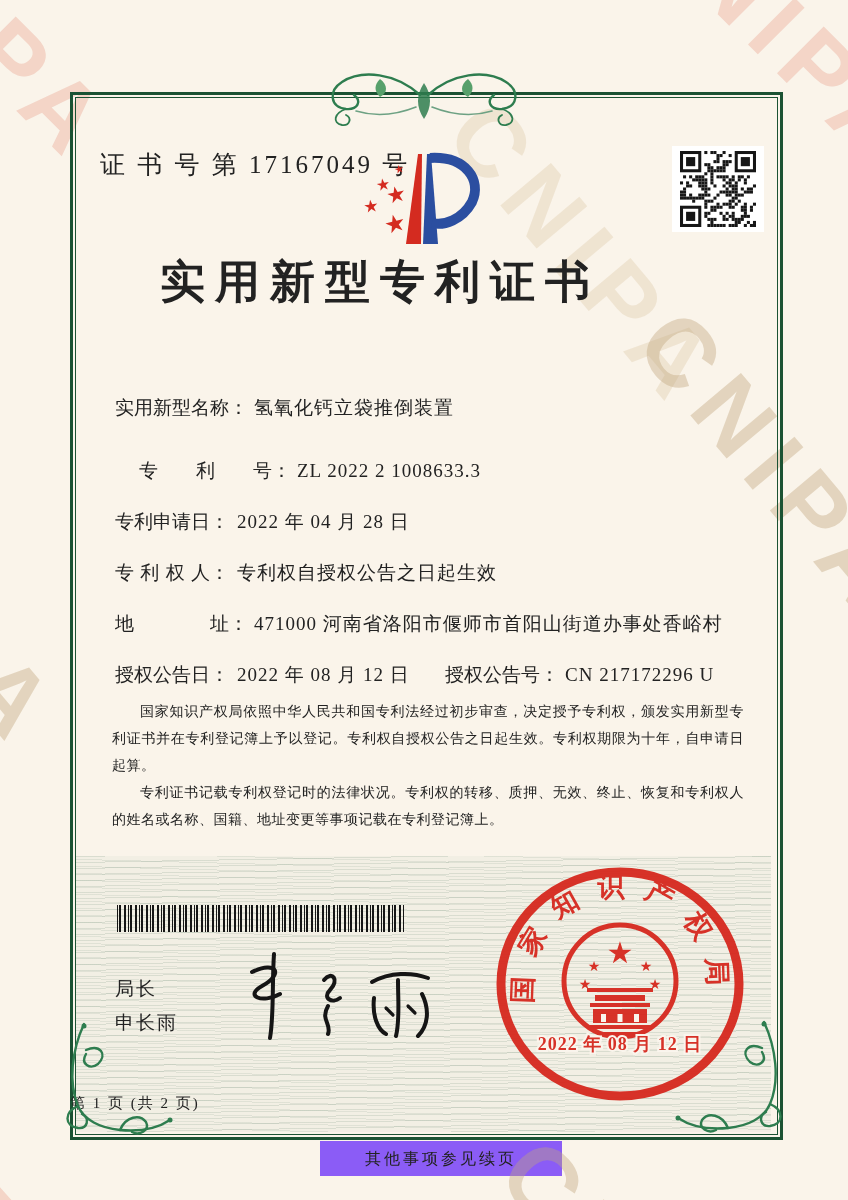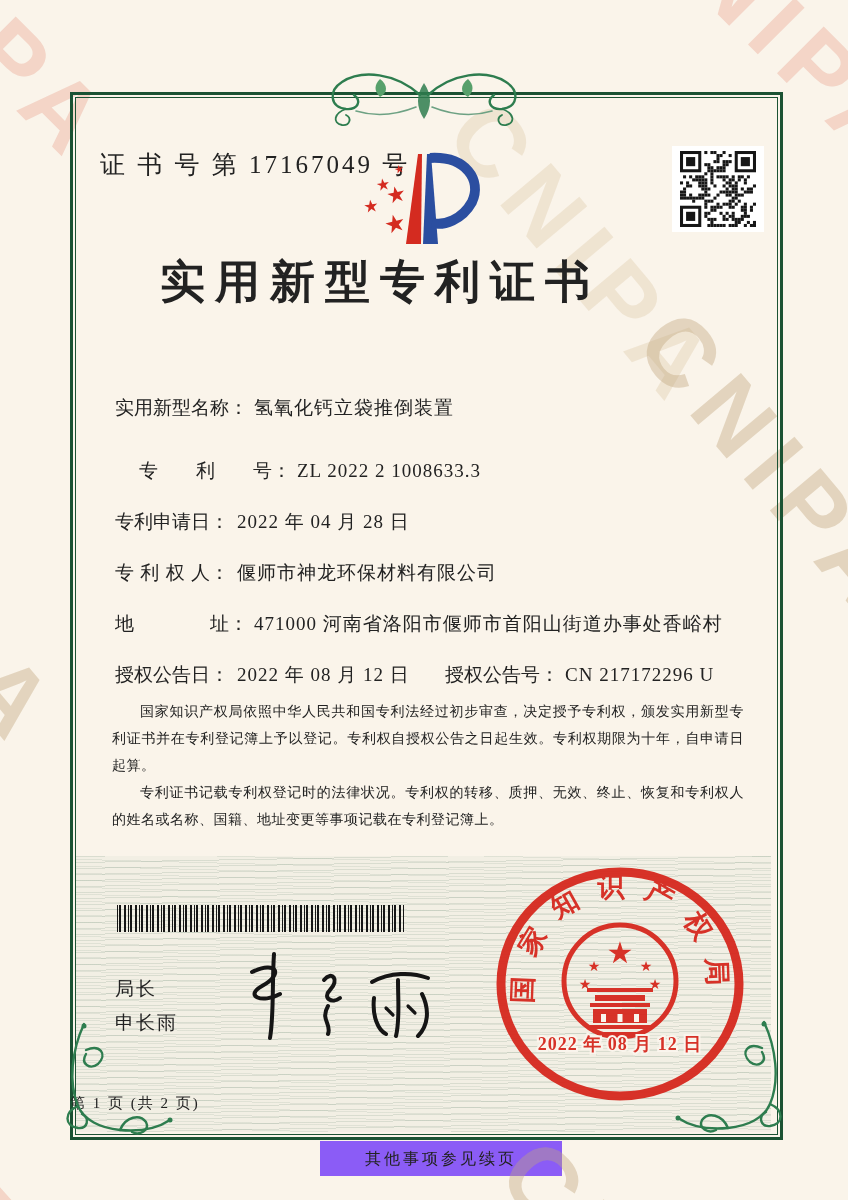--- a/index.html
+++ b/index.html
@@ -328,21 +328,21 @@
     <div class="frow" style="top:355px;margin-top:40px;">
       <span class="flabel">实用新型名称：</span><span class="fvalue">氢氧化钙立袋推倒装置</span>
     </div>
     <div class="frow" style="top:458px;margin-left:24px;">
       <span class="flabel">专　　利　　号：</span><span class="fvalue">ZL 2022 2 1008633.3</span>
     </div>
     <div class="frow" style="top:509px;">
       <span class="flabel">专利申请日：</span><span class="fvalue">2022 年 04 月 28 日</span>
     </div>
     <div class="frow" style="top:560px;">
-      <span class="flabel">专 利 权 人：</span><span class="fvalue">偃师市神龙环保材料有限公司</span>
+      <span class="flabel">专 利 权 人：</span><span class="fvalue">专利权自授权公告之日起生效</span>
     </div>
     <div class="frow" style="top:611px;">
       <span class="flabel">地　　　　址：</span><span class="fvalue">471000 河南省洛阳市偃师市首阳山街道办事处香峪村</span>
     </div>
     <div class="frow" style="top:662px;">
       <span class="flabel">授权公告日：</span><span class="fvalue">2022 年 08 月 12 日</span>
       <span class="grant2">
         <span>授权公告号：</span><span class="fvalue">CN 217172296 U</span>
       </span>
     </div>

